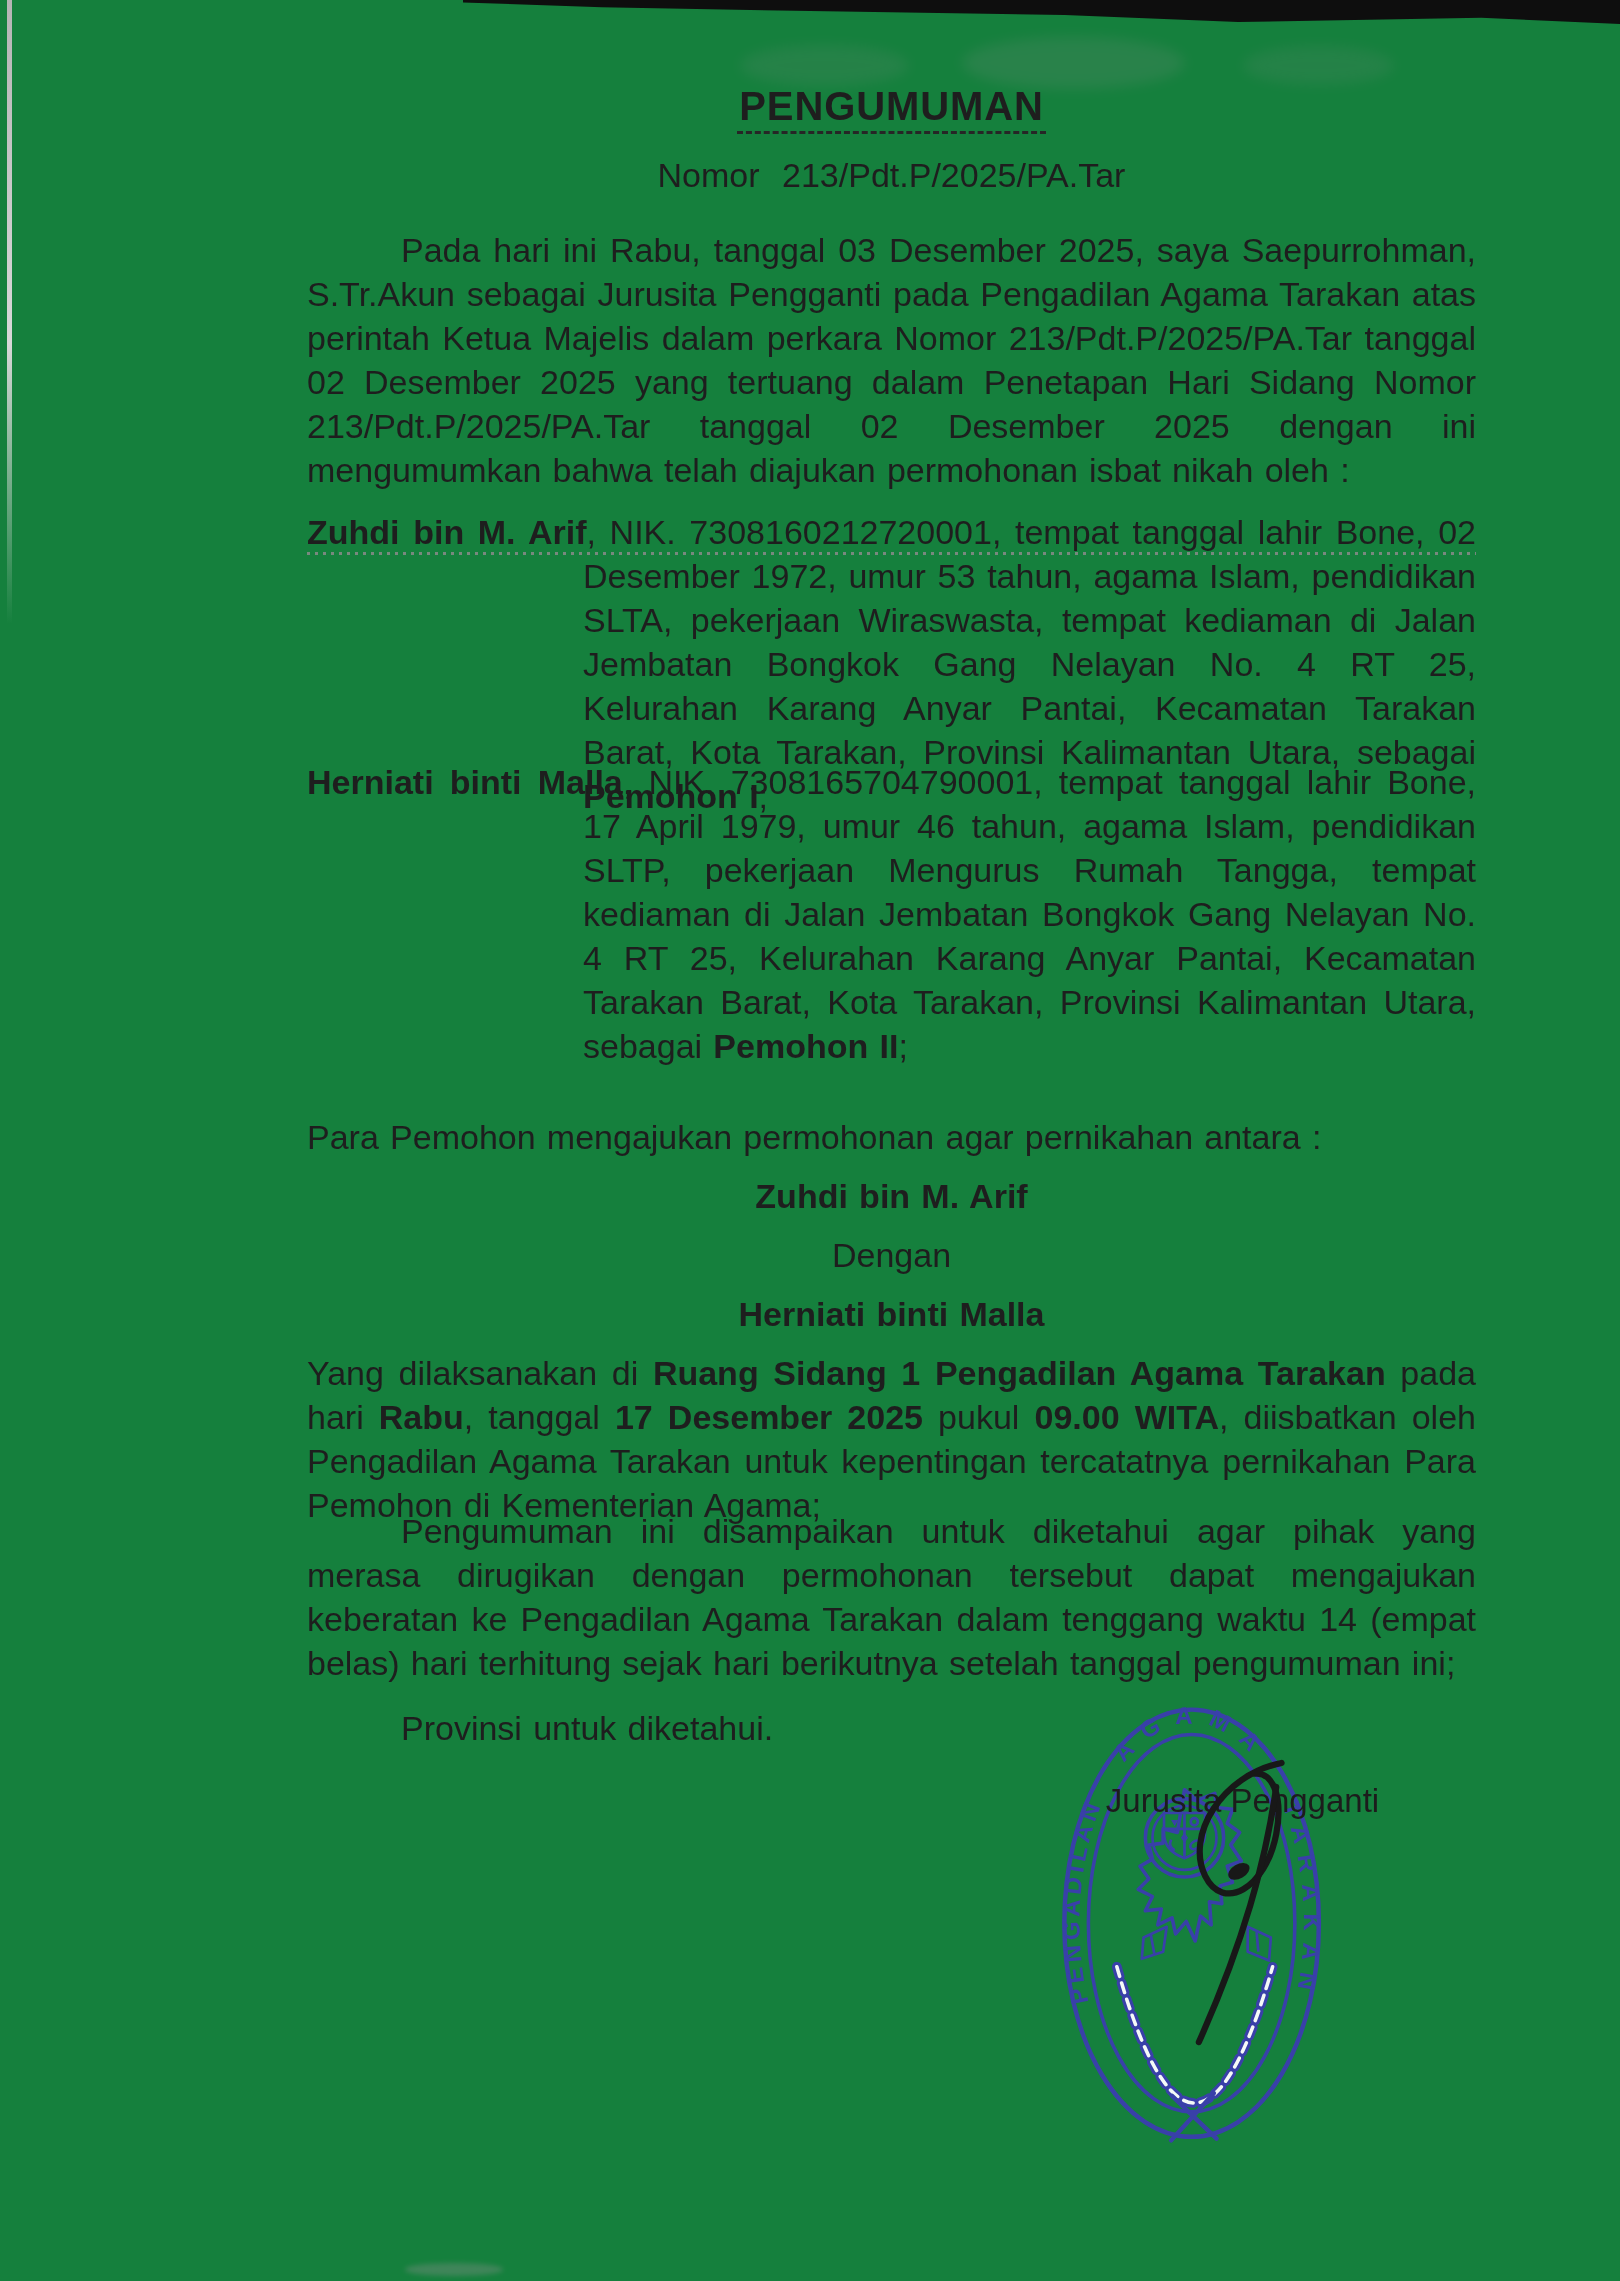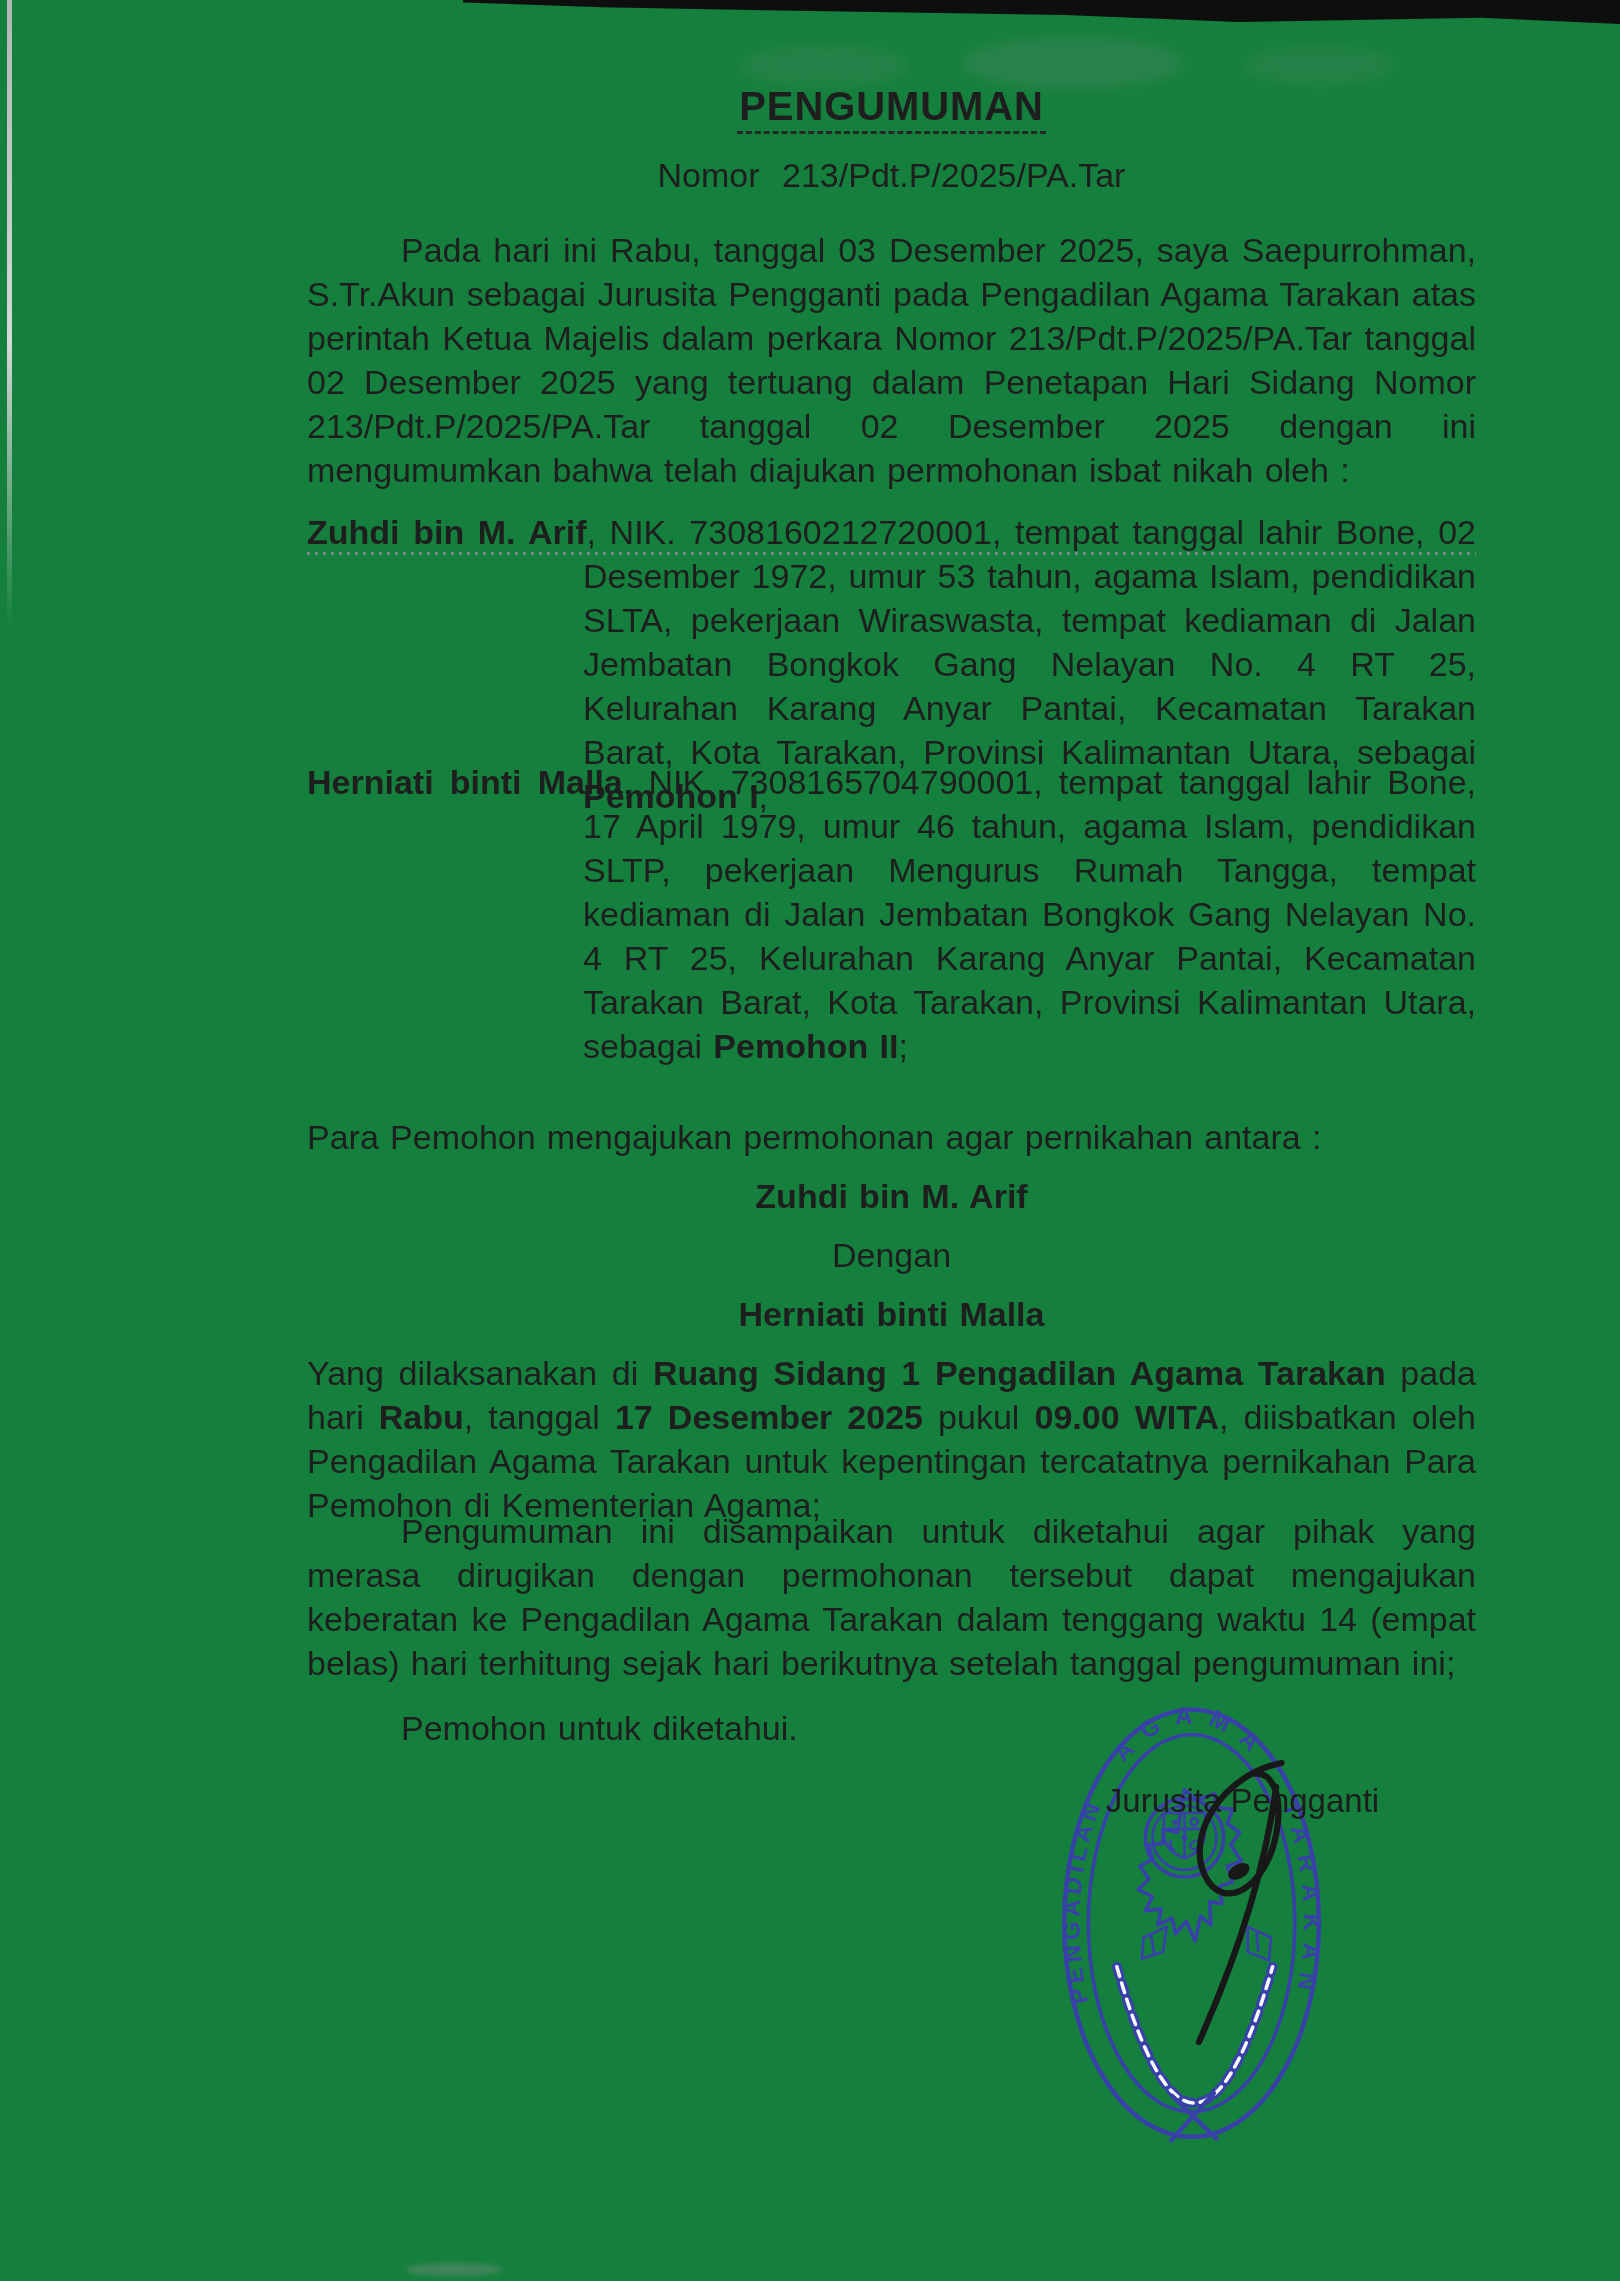--- a/index.html
+++ b/index.html
@@ -98,21 +98,21 @@
   </div>
 
   <div class="block p-request">Para Pemohon mengajukan permohonan agar pernikahan antara :</div>
 
   <div class="block center bold cname1">Zuhdi bin M. Arif</div>
   <div class="block center dengan">Dengan</div>
   <div class="block center bold cname2">Herniati binti Malla</div>
 
   <div class="block p-hearing"><span>Yang dilaksanakan di </span><span class="b">Ruang Sidang 1 Pengadilan Agama Tarakan</span><span> pada hari </span><span class="b">Rabu</span><span>, tanggal </span><span class="b">17 Desember 2025</span><span> pukul </span><span class="b">09.00 WITA</span><span>, diisbatkan oleh Pengadilan Agama Tarakan untuk kepentingan tercatatnya pernikahan Para Pemohon di Kementerian Agama;</span></div>
   <div class="block p-objection">Pengumuman ini disampaikan untuk diketahui agar pihak yang merasa dirugikan dengan permohonan tersebut dapat mengajukan keberatan ke Pengadilan Agama Tarakan dalam tenggang waktu 14 (empat belas) hari terhitung sejak hari berikutnya setelah tanggal pengumuman ini;</div>
-  <div class="block p-closing">Pemohon untuk diketahui.</div>
+  <div class="block p-closing">Provinsi untuk diketahui.</div>
 
   <svg class="seal-svg" viewBox="0 0 300 496" xmlns="http://www.w3.org/2000/svg">
     <g stroke="#3b3eae" fill="none" stroke-width="5">
       <ellipse cx="149" cy="246" rx="143" ry="240"></ellipse>
       <ellipse cx="149" cy="246" rx="116" ry="212" stroke-width="4"></ellipse>
     </g>
     <defs>
       <path id="sealTextArc" d="M 46 375 A 126 224 0 1 1 252 375"></path>
     </defs>
     <g font-family="Liberation Sans, sans-serif" font-size="27" font-weight="700" fill="#3b3eae">

